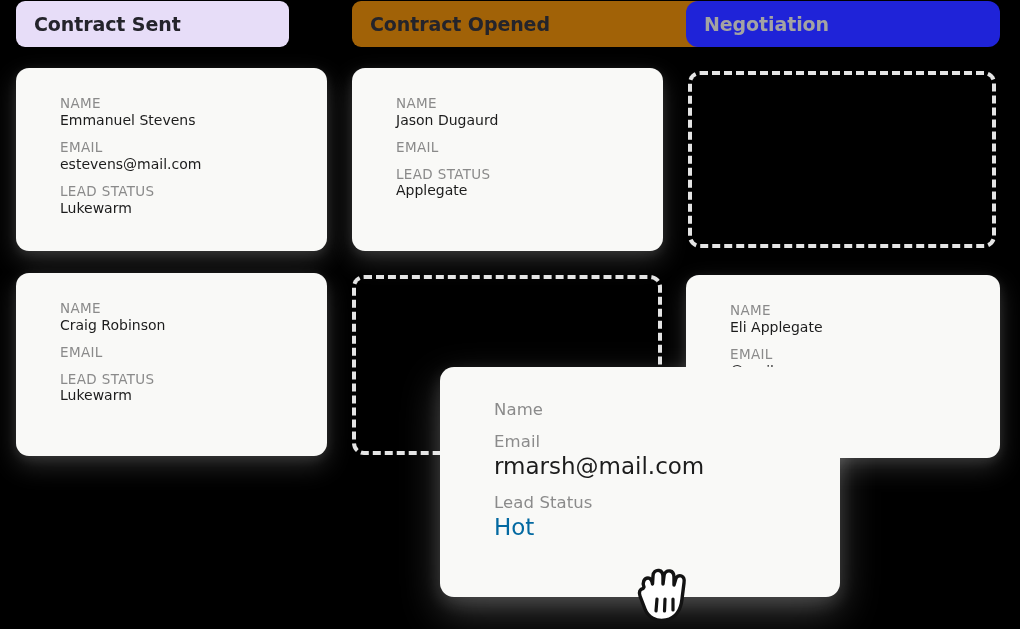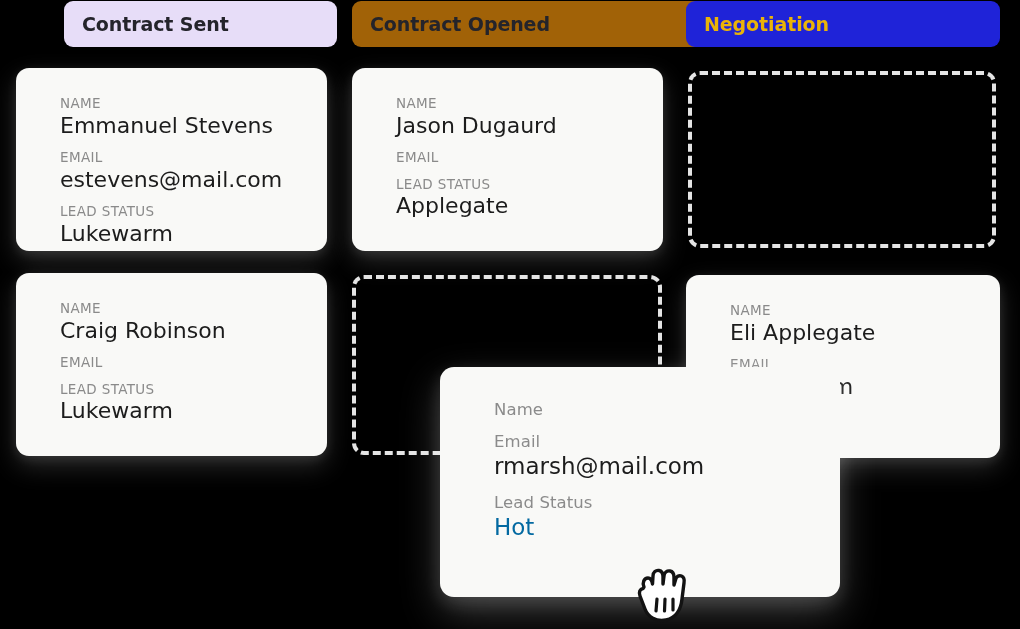--- a/index.html
+++ b/index.html
@@ -31,23 +31,23 @@
     border-radius: 9px;
     display: flex;
     align-items: center;
     padding-left: 18px;
     font-size: 19px;
     font-weight: 700;
     letter-spacing: -0.1px;
   }
   .col-header .hdr-label { line-height: 1; }
 
-  .col-0 { left: 16px;  top: 1px;  width: 273px; background: #e7ddf8; color: #24242b; margin-left: 48px; }
+  .col-0 { left: 16px;  top: 1px;  width: 273px; background: #e7ddf8; color: #24242b; }
   .col-1 { left: 352px; top: 1px;  width: 374px; background: #a16207; color: #24242b; }
-  .col-2 { left: 686px; top: 1px;  width: 314px; background: #1f23d8; color: #eab308; }
+  .col-2 { left: 686px; top: 1px;  width: 314px; background: #1f23d8; color: #a3a3a3; border-radius: 12px; }
 
   
   .card {
     position: absolute;
     background: #f9f9f7;
     border-radius: 13px;
     box-shadow: 0 10px 26px rgba(255,255,255,0.16),
                 0 3px 12px rgba(255,255,255,0.10);
     padding: 28px 0 26px 44px;
   }
@@ -58,21 +58,21 @@
   .f-label {
     font-size: 13.5px;
     color: #8a8a8a;
     letter-spacing: 0.35px;
     line-height: 1.15;
     display: block;
   }
   .f-label.upper { text-transform: uppercase; }
 
   .f-value {
-    font-size: 22px;
+    font-size: 14px;
     color: #1c1c1c;
     font-weight: 400;
     line-height: 1.25;
     display: block;
     white-space: nowrap;
   }
 
   
   .card-static { width: 311px; height: 183px; }
 

